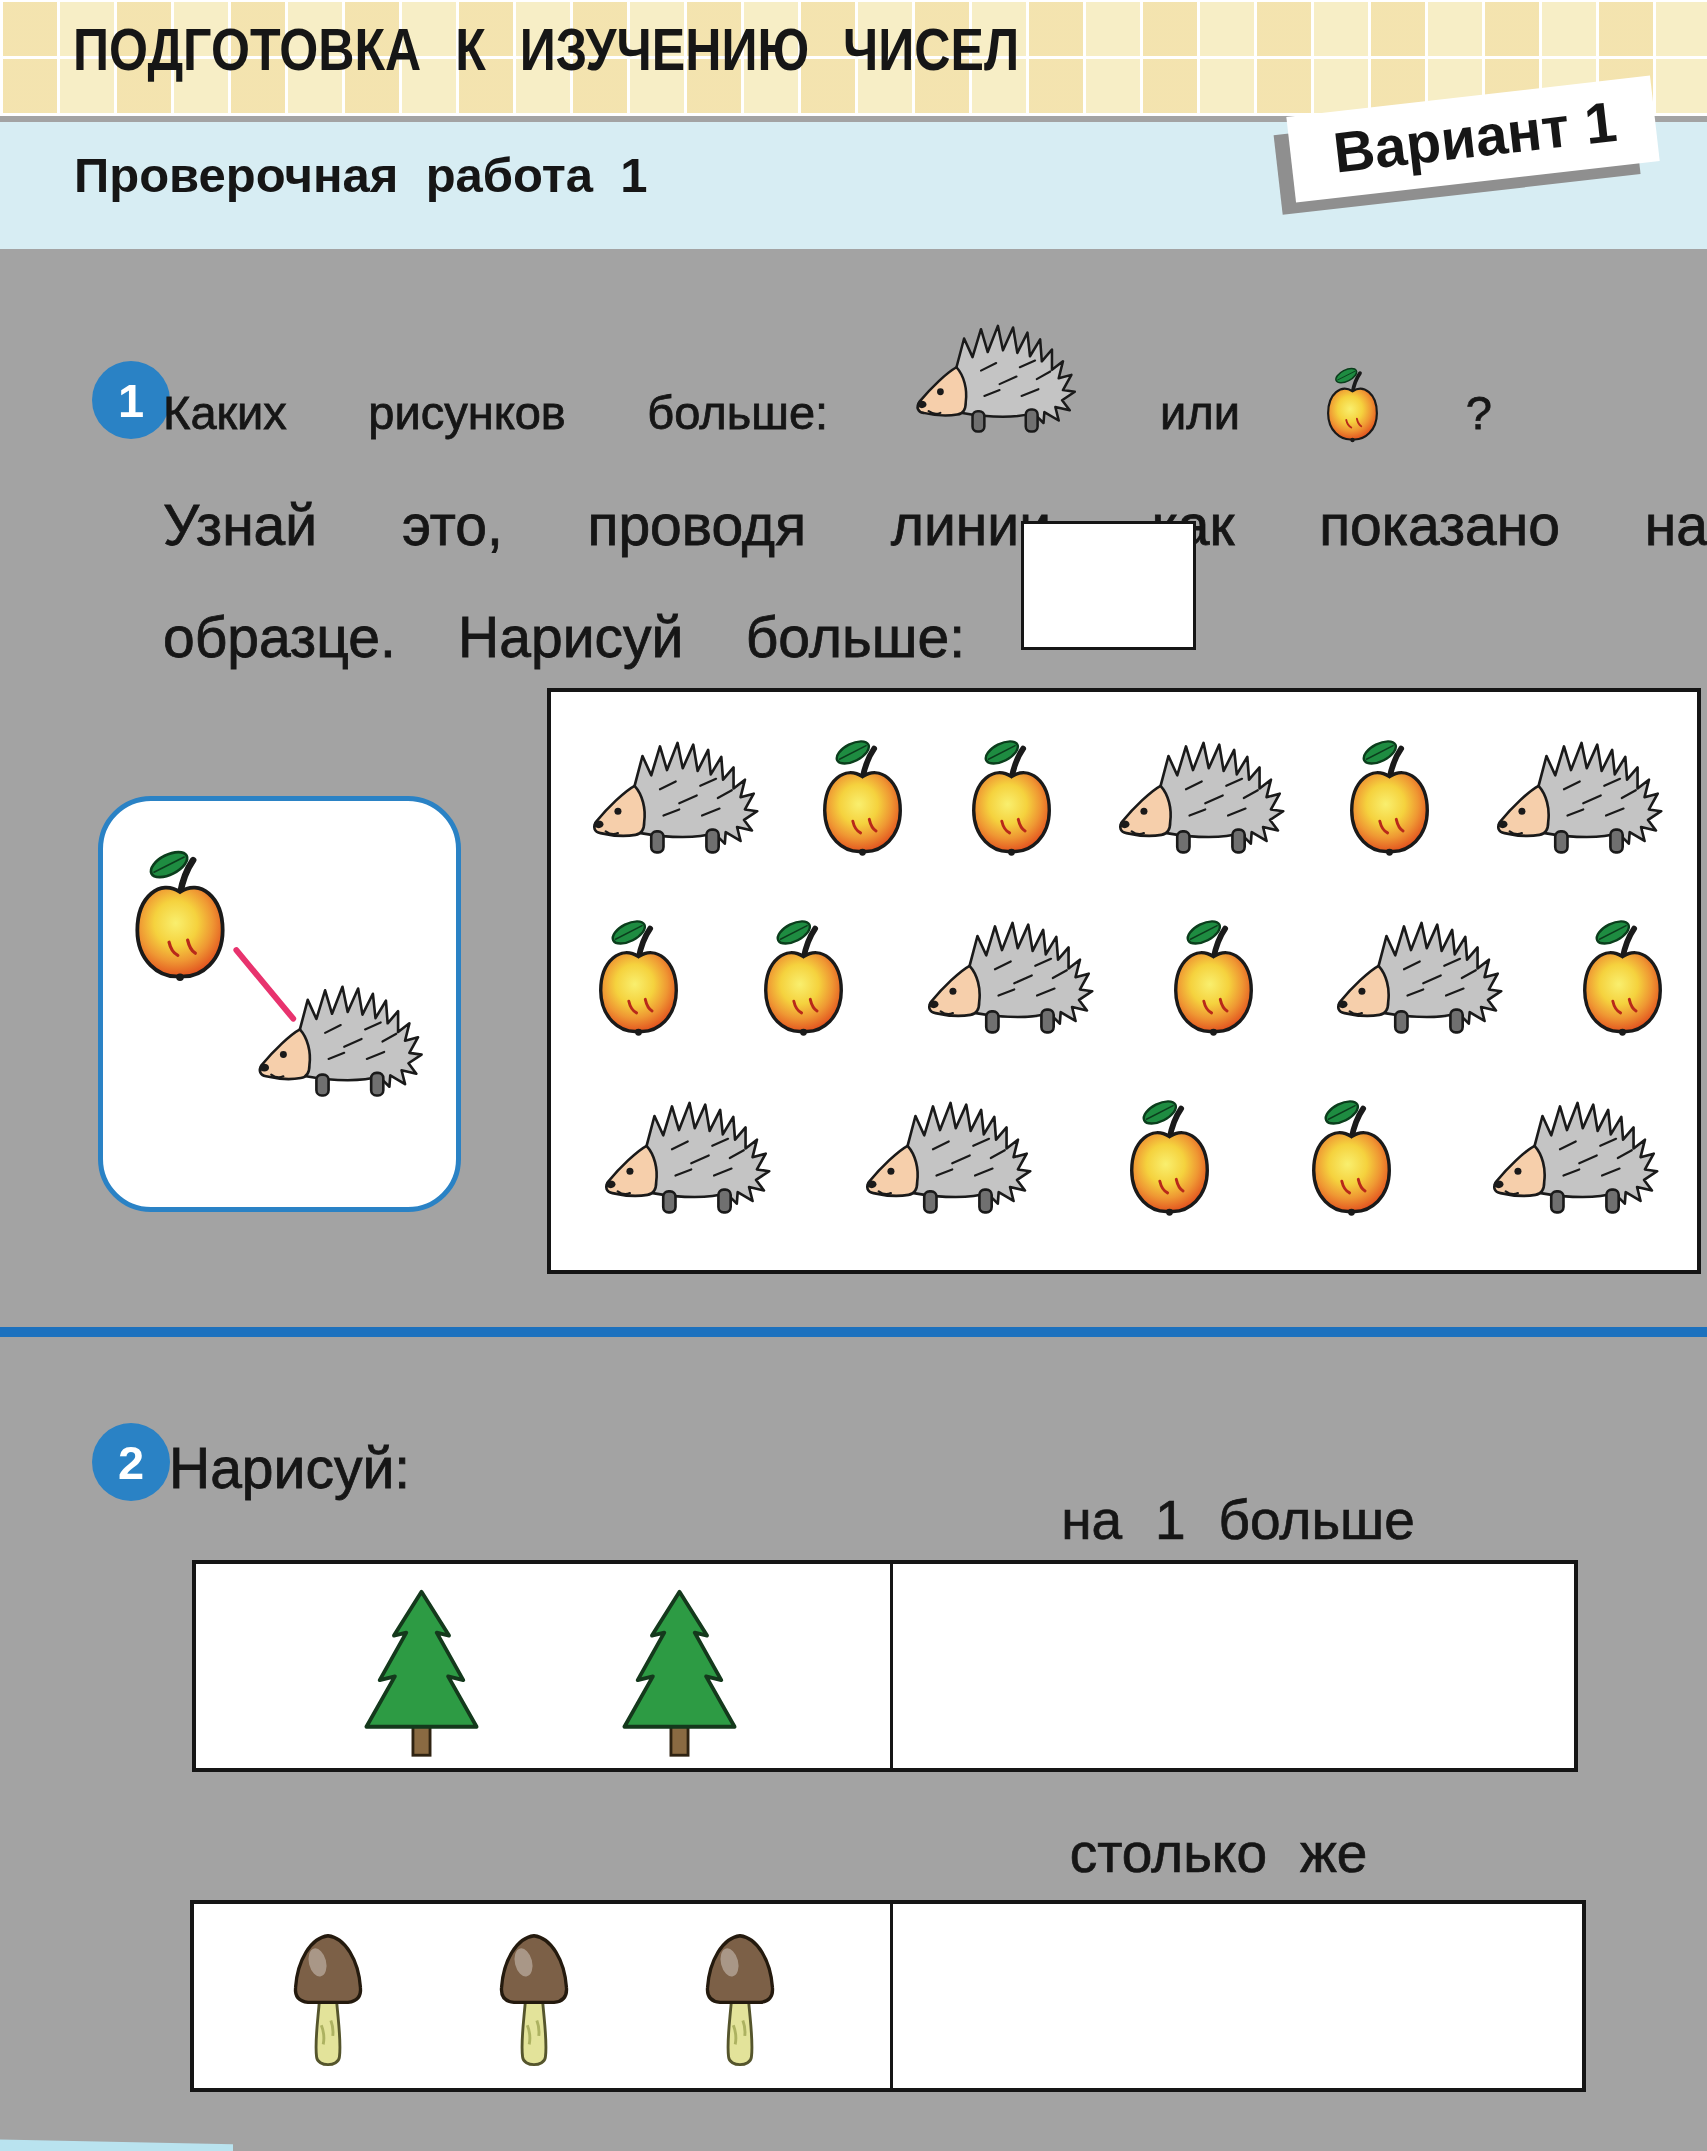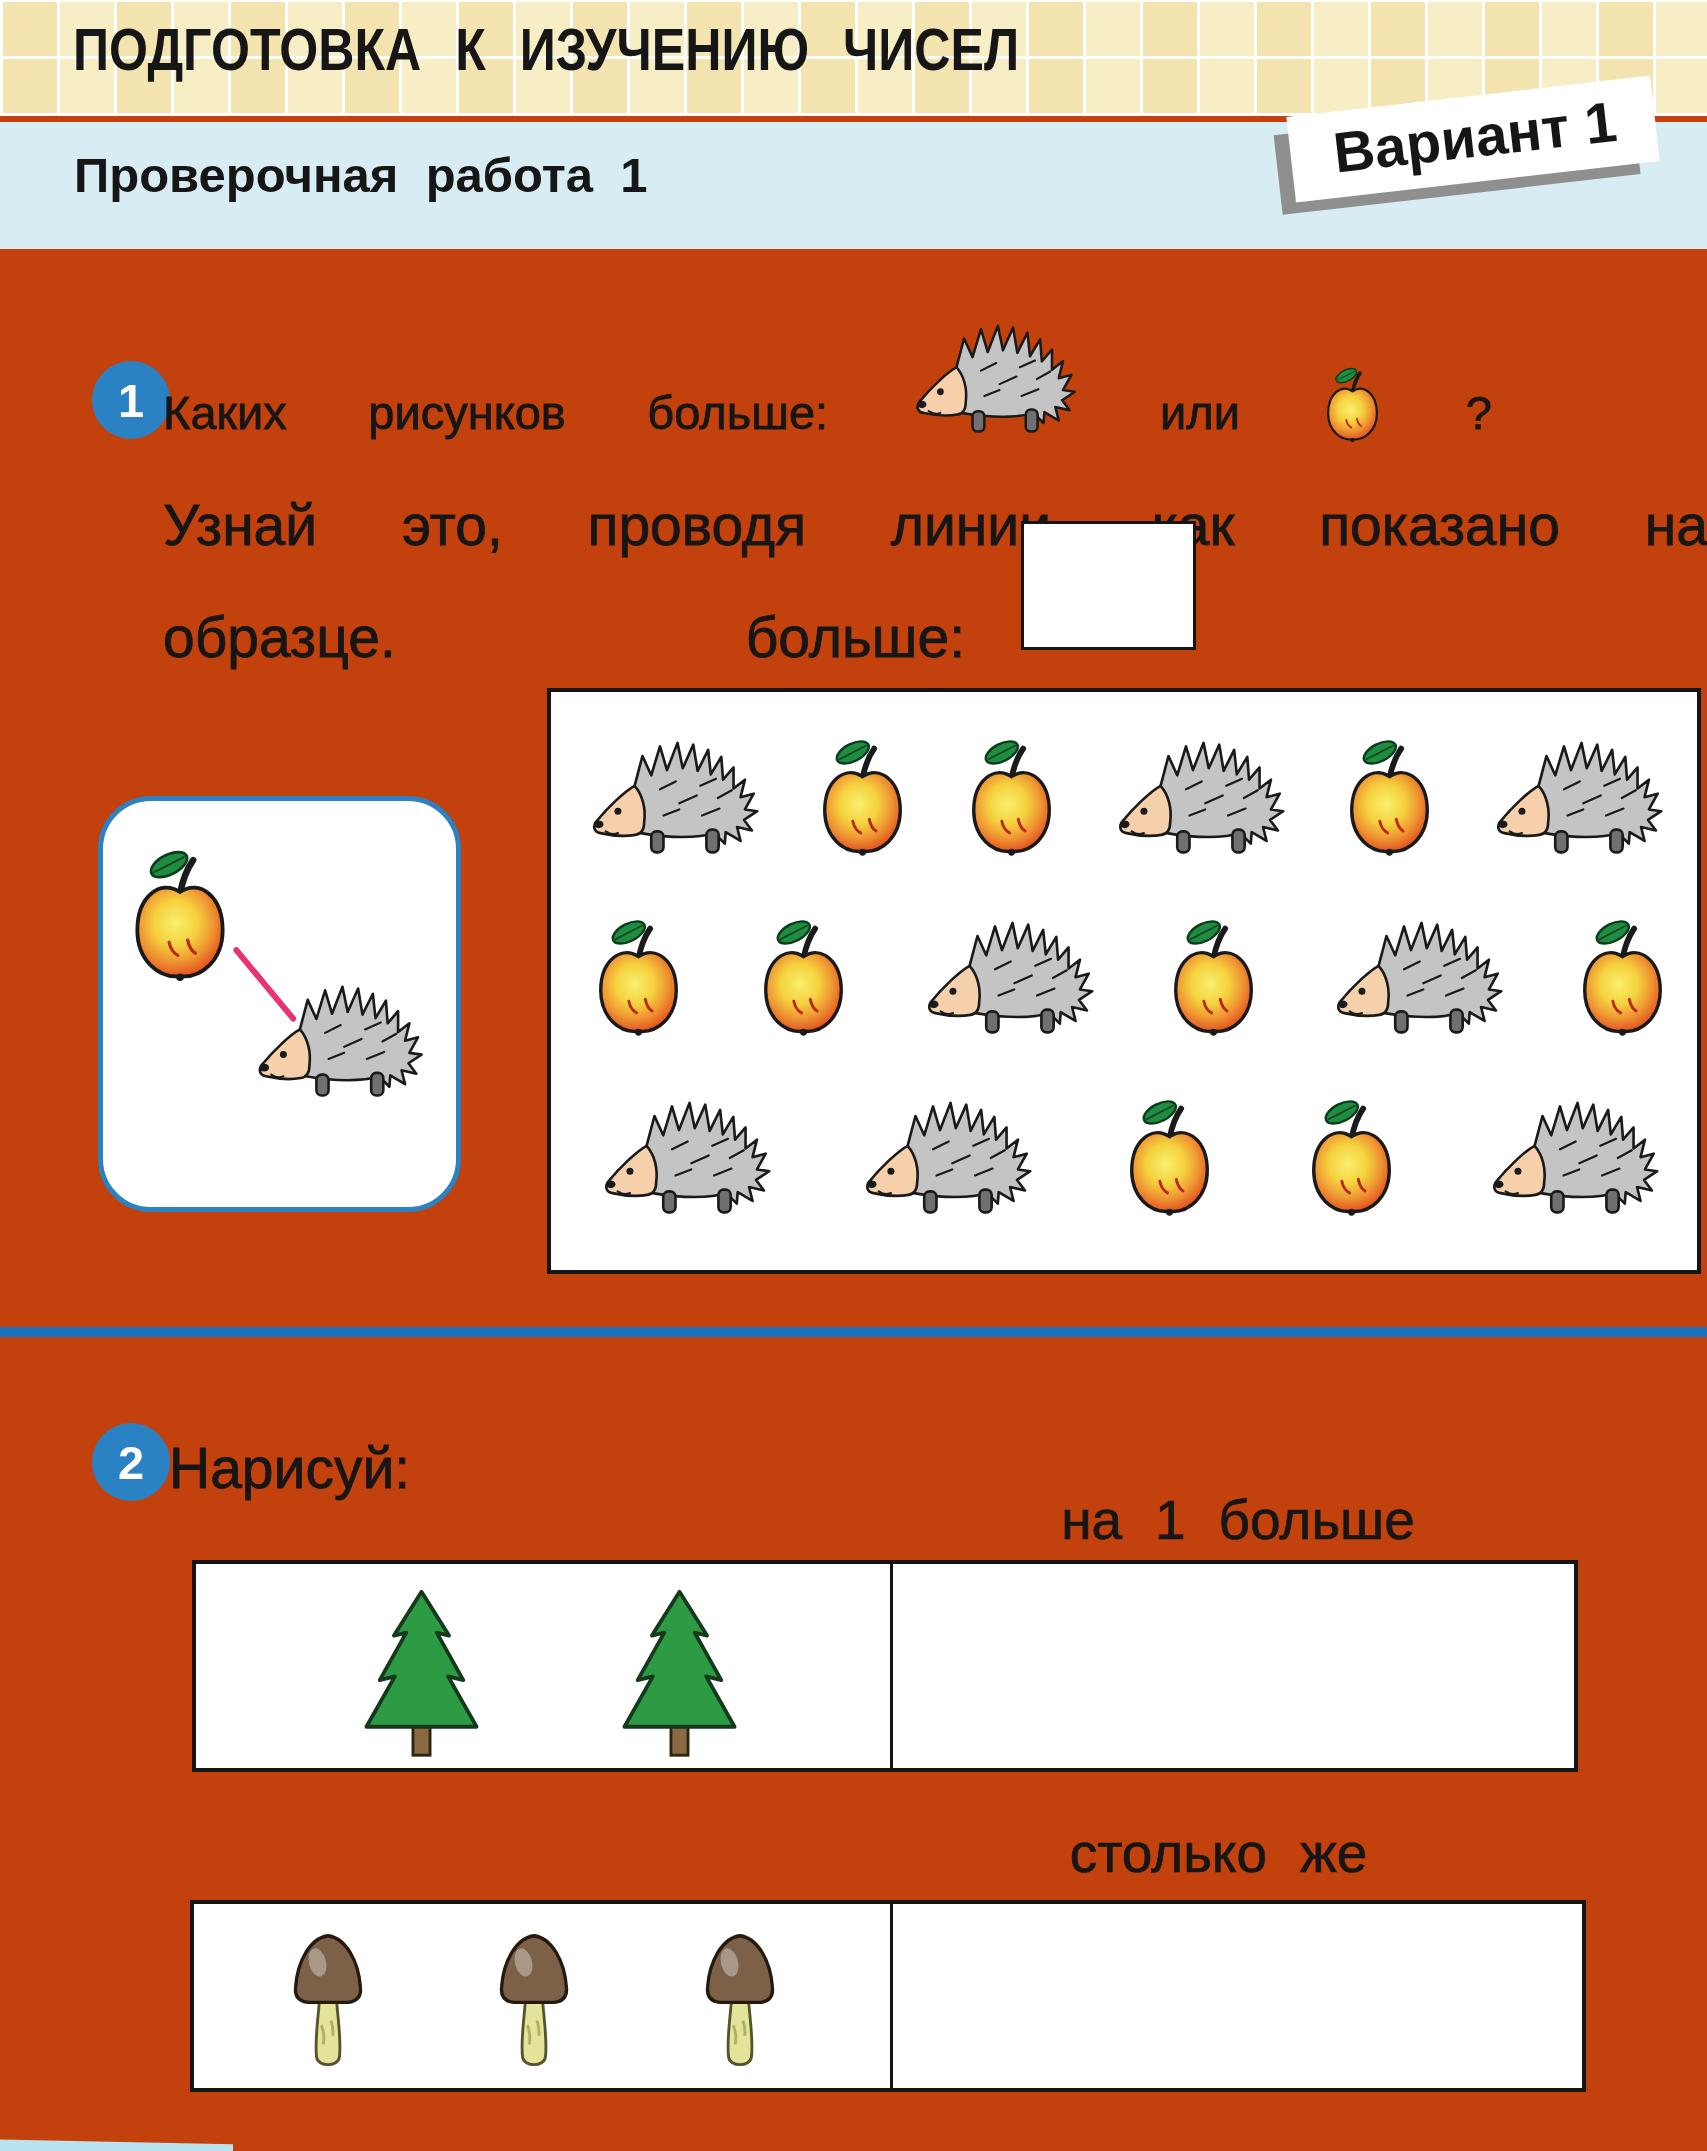--- a/index.html
+++ b/index.html
@@ -1,17 +1,17 @@
 <!DOCTYPE html>
 <html><head>
 <meta charset="utf-8">
 <style>
   html,body{margin:0;padding:0;}
   body{font-family:"Liberation Sans", sans-serif; color:#161616; background:#e9e9e9;}
-  #page{position:relative; width:1707px; height:2151px; background:#c2410c; overflow:hidden; margin:0 auto;}
+  #page{position:relative; width:1707px; height:2151px; background:#a3a3a3; overflow:hidden; margin:0 auto;}
 
   
   .checker{position:absolute; left:0; top:0; width:1707px; height:116px;
     background-color:#f7eec6;
     background-image:
       repeating-linear-gradient(0deg, #ffffff 0 2.9px, rgba(0,0,0,0) 2.9px 57px),
       repeating-linear-gradient(90deg, #ffffff 0 2.9px, rgba(0,0,0,0) 2.9px 57px),
       repeating-linear-gradient(90deg, rgba(236,203,122,0.30) 0 57px, rgba(0,0,0,0) 57px 114px);
   }
   .page-title{position:absolute; left:73px; top:15.7px; font-size:59px; font-weight:bold;
@@ -172,20 +172,21 @@
       <span>Узнай</span>
       <span>это,</span>
       <span>проводя</span>
       <span>линии,</span>
       <span>как</span>
       <span>показано</span>
       <span>на</span>
     </div>
   <div class="bodytext t1-line3" data-justify="true">
       <span>образце.</span>
+      <span>Нарисуй</span>
       <span>больше:</span>
     </div>
   <div class="answer-box"></div>
 
 
   <div class="sample-box">
     <svg class="icon sample-apple" viewBox="0 0 100 128">
         <use href="#sym-apple"></use>
       </svg>
     <svg class="sample-line-svg" viewBox="0 0 360 414">

